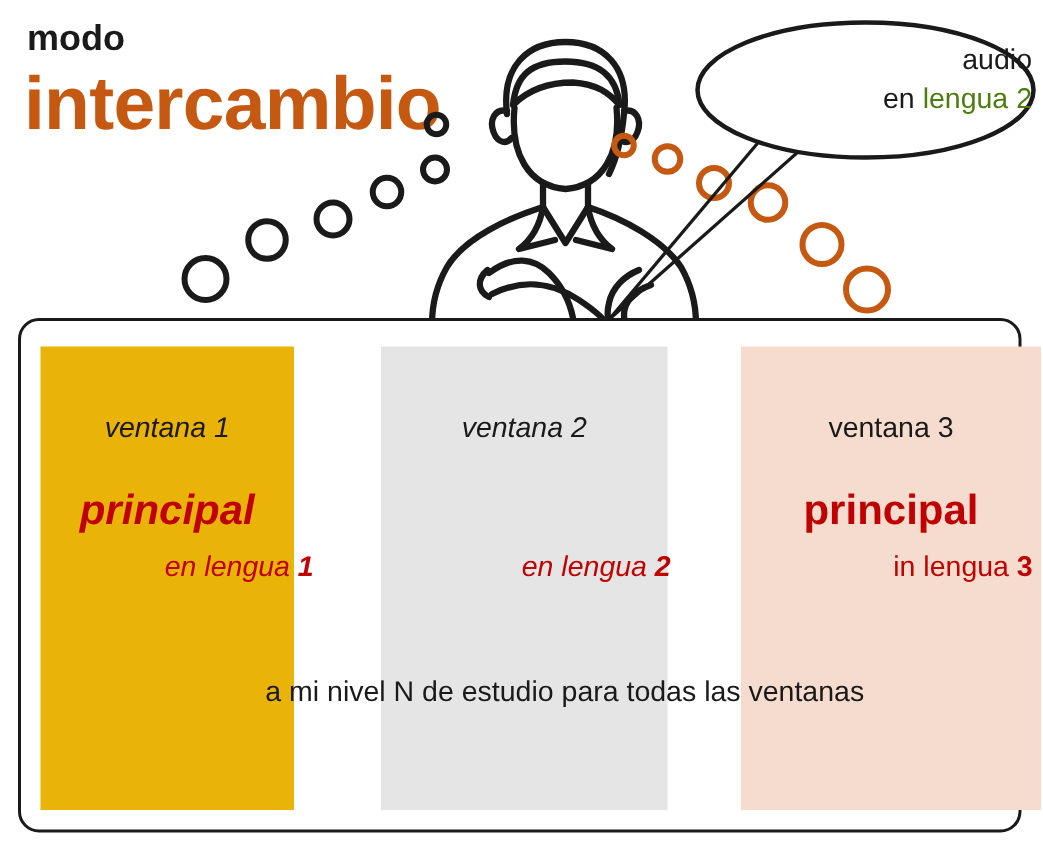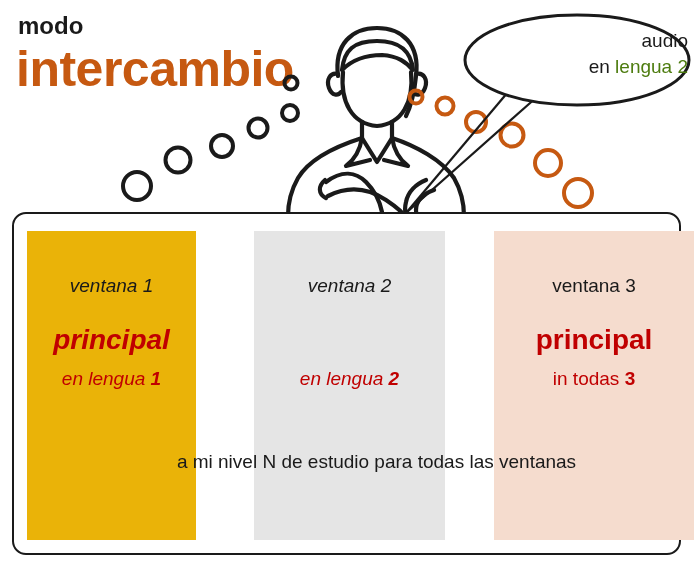--- a/index.html
+++ b/index.html
@@ -127,20 +127,21 @@
   }
   .window-lang {
     position: absolute;
     top: 138px;
     left: 0;
     width: 100%;
     text-align: center;
     font-size: 19px;
     line-height: 1;
     color: #C00000;
+    padding-left: 48px;
   }
   .window-lang b { font-weight: bold; }
 
   #panel-footnote {
     position: absolute;
     left: 0;
     top: 238px;
     width: 669px;
     text-align: center;
     font-size: 19px;
@@ -240,17 +241,17 @@
   </div>
 
   <div class="window-column" id="window-column-2">
     <div class="window-label">ventana 2</div>
     <div class="window-lang"><span>en lengua </span><b>2</b></div>
   </div>
 
   <div class="window-column" id="window-column-3">
     <div class="window-label">ventana 3</div>
     <div class="window-role">principal</div>
-    <div class="window-lang"><span>in todas </span><b>3</b></div>
+    <div class="window-lang"><span>in lengua </span><b>3</b></div>
   </div>
 
   <div id="panel-footnote">a mi nivel N de estudio para todas las ventanas</div>
 </div>
 
 </body></html>

